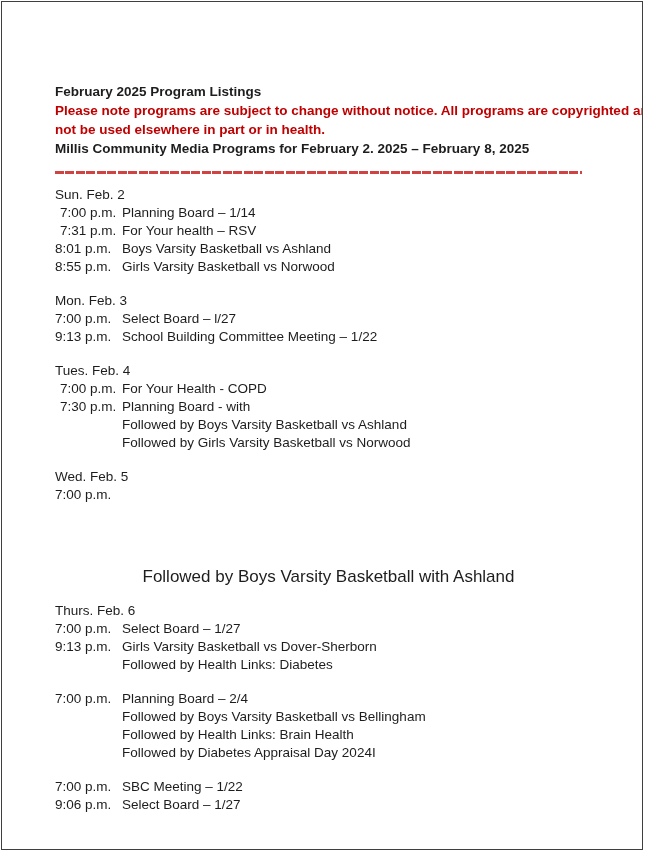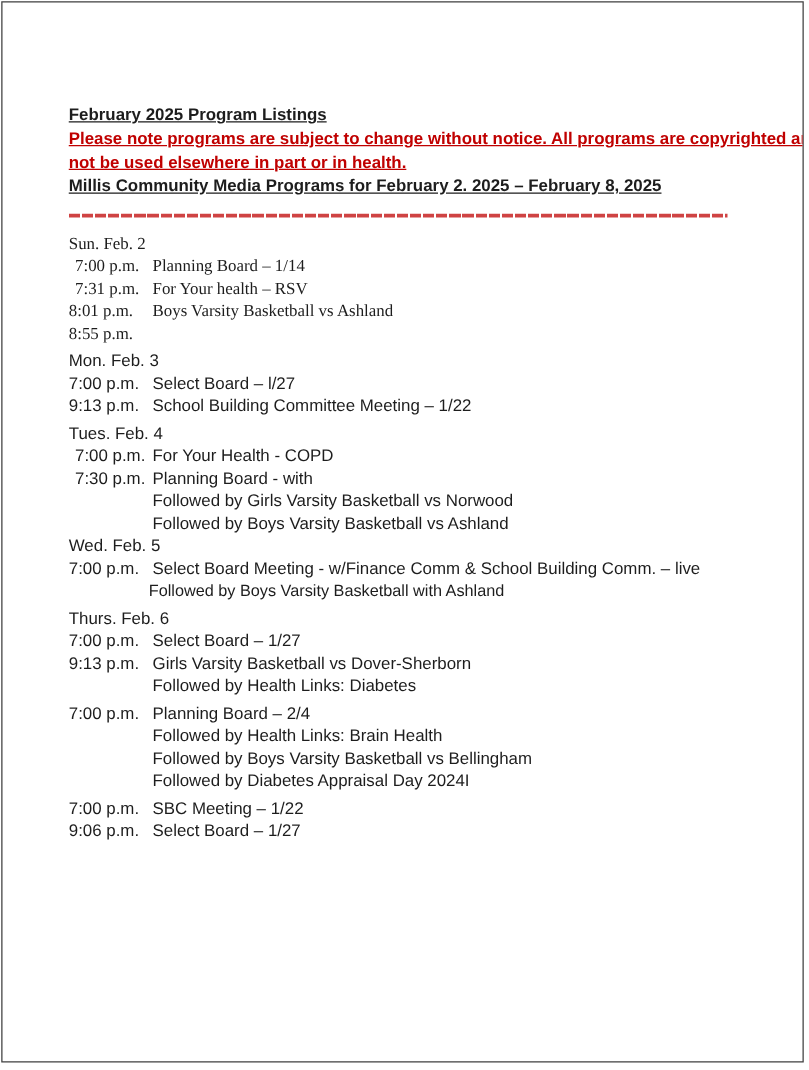--- a/index.html
+++ b/index.html
@@ -23,59 +23,59 @@
   }
   .content {
     padding: 80px 40px 0 53px;
     color: #1d1d1d;
     font-size: 13.5px;
   }
   .header div {
     line-height: 19px;
     font-weight: bold;
     white-space: nowrap;
-    text-decoration: underline;
   }
   .notice-line {
     color: var(--notice-red, #c00000);
   }
   .divider {
     margin-top: 13px;
     margin-bottom: 10px;
     height: 2.5px;
     width: 527px;
     background: repeating-linear-gradient(
       90deg,
       var(--divider-red, #cf4343) 0px,
       var(--divider-red, #cf4343) 9px,
       rgba(255,255,255,0) 9px,
       rgba(255,255,255,0) 10.5px
     );
   }
-  .section { margin-top: 4px; }
-  .section:first-child { margin-top: 12px; font-family: Liberation Serif, serif; }
-  .section.no-gap { margin-top: 0; }
+  .section { margin-top: 16px; }
+  .section:first-child { margin-top: 12px; }
+  .section.no-gap { margin-top: 16px; }
   .day {
     line-height: 18px;
     white-space: nowrap;
   }
   .row {
     display: flex;
     line-height: 18px;
     white-space: nowrap;
     align-items: center;
   }
   .time {
     flex: 0 0 67px;
     width: 67px;
     box-sizing: border-box;
   }
   .time.pad { padding-left: 5px; }
   .row.small {
-    font-size: 13px;
+    font-size: 17px;
+    flex-direction: column;
   }
   .row.small .time { flex-basis: 64px; width: 64px; }
 </style>
 </head>
 <body>
 
 <div class="page">
   <div class="content">
 
     <div class="header">
@@ -97,20 +97,21 @@
           <div class="row">
             <span class="time pad">7:31 p.m.</span>
             <span class="program">For Your health – RSV</span>
           </div>
           <div class="row">
             <span class="time">8:01 p.m.</span>
             <span class="program">Boys Varsity Basketball vs Ashland</span>
           </div>
           <div class="row">
             <span class="time">8:55 p.m.</span>
+            <span class="program">Girls Varsity Basketball vs Norwood</span>
           </div>
         </div>
         <div class="section">
           <div class="day">Mon. Feb. 3</div>
           <div class="row">
             <span class="time">7:00 p.m.</span>
             <span class="program">Select Board – l/27</span>
           </div>
           <div class="row">
             <span class="time">9:13 p.m.</span>
@@ -122,32 +123,31 @@
           <div class="row">
             <span class="time pad">7:00 p.m.</span>
             <span class="program">For Your Health - COPD</span>
           </div>
           <div class="row">
             <span class="time pad">7:30 p.m.</span>
             <span class="program">Planning Board - with</span>
           </div>
           <div class="row">
             <span class="time"></span>
-            <span class="program">Followed by Girls Varsity Basketball vs Norwood</span>
+            <span class="program">Followed by Boys Varsity Basketball vs Ashland</span>
           </div>
           <div class="row">
             <span class="time"></span>
-            <span class="program">Followed by Boys Varsity Basketball vs Ashland</span>
+            <span class="program">Followed by Girls Varsity Basketball vs Norwood</span>
           </div>
         </div>
         <div class="section no-gap">
           <div class="day">Wed. Feb. 5</div>
           <div class="row">
             <span class="time">7:00 p.m.</span>
-            <span class="program">Select Board Meeting - w/Finance Comm &amp; School Building Comm. – live</span>
           </div>
           <div class="row small">
             <span class="time"></span>
             <span class="program">Followed by Boys Varsity Basketball with Ashland</span>
           </div>
         </div>
         <div class="section">
           <div class="day">Thurs. Feb. 6</div>
           <div class="row">
             <span class="time">7:00 p.m.</span>
@@ -162,25 +162,25 @@
             <span class="program">Followed by Health Links: Diabetes</span>
           </div>
         </div>
         <div class="section">
           <div class="row">
             <span class="time">7:00 p.m.</span>
             <span class="program">Planning Board – 2/4</span>
           </div>
           <div class="row">
             <span class="time"></span>
-            <span class="program">Followed by Health Links: Brain Health</span>
+            <span class="program">Followed by Boys Varsity Basketball vs Bellingham</span>
           </div>
           <div class="row">
             <span class="time"></span>
-            <span class="program">Followed by Boys Varsity Basketball vs Bellingham</span>
+            <span class="program">Followed by Health Links: Brain Health</span>
           </div>
           <div class="row">
             <span class="time"></span>
             <span class="program">Followed by Diabetes Appraisal Day 2024I</span>
           </div>
         </div>
         <div class="section">
           <div class="row">
             <span class="time">7:00 p.m.</span>
             <span class="program">SBC Meeting – 1/22</span>

